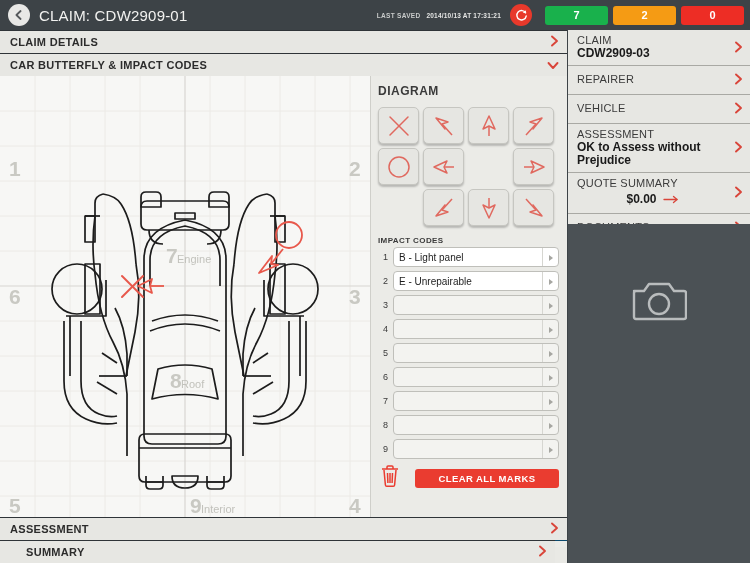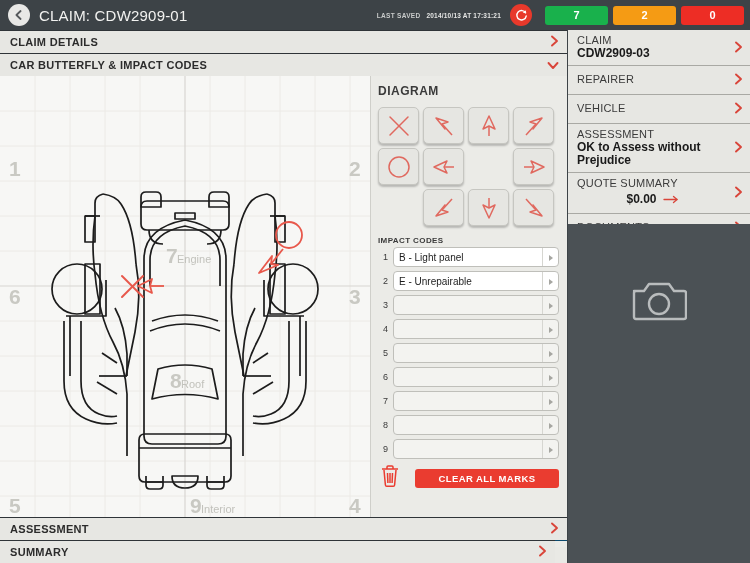--- a/index.html
+++ b/index.html
@@ -32,21 +32,21 @@
   
   .leftcol{position:absolute;top:30px;left:0;width:567px;height:533px;background:#e9e9e5;}
   .section-bar{position:relative;height:22px;background:#e7e7e3;border-top:1px solid #2f3438;
                border-bottom:1px solid #0c4a6e;display:flex;align-items:center;cursor:pointer;}
   .section-bar .lbl{font-size:11px;font-weight:bold;color:#2c2c2c;letter-spacing:.3px;margin-left:10px;}
   .section-bar .chev{position:absolute;right:8px;top:50%;transform:translateY(-50%);}
 
   #sec-claim{position:absolute;top:0;left:0;right:0;}
   #sec-butterfly{position:absolute;top:23px;left:0;right:0;}
   #sec-assessment{position:absolute;bottom:22px;left:0;right:0;}
-  #sec-summary{position:absolute;bottom:0;left:0;right:12px;border-bottom:none;}
+  #sec-summary{position:absolute;bottom:0;left:0;right:12px;border-bottom:none;padding-left:16px;}
 
   
   .canvas-wrap{position:absolute;top:46px;left:0;width:370px;height:471px;background:#f7f7f5;
                border-right:1px solid #cfcfca;overflow:hidden;}
   .canvas-wrap svg{display:block;}
   .zone-num{font-family:"Liberation Sans", sans-serif;font-size:21px;font-weight:bold;fill:#c9c9c3;}
   .zone-word{font-family:"Liberation Sans", sans-serif;font-size:11px;fill:#c2c2bc;}
 
   
   .tools{position:absolute;top:46px;left:371px;width:196px;height:471px;background:#ebebe7;}

